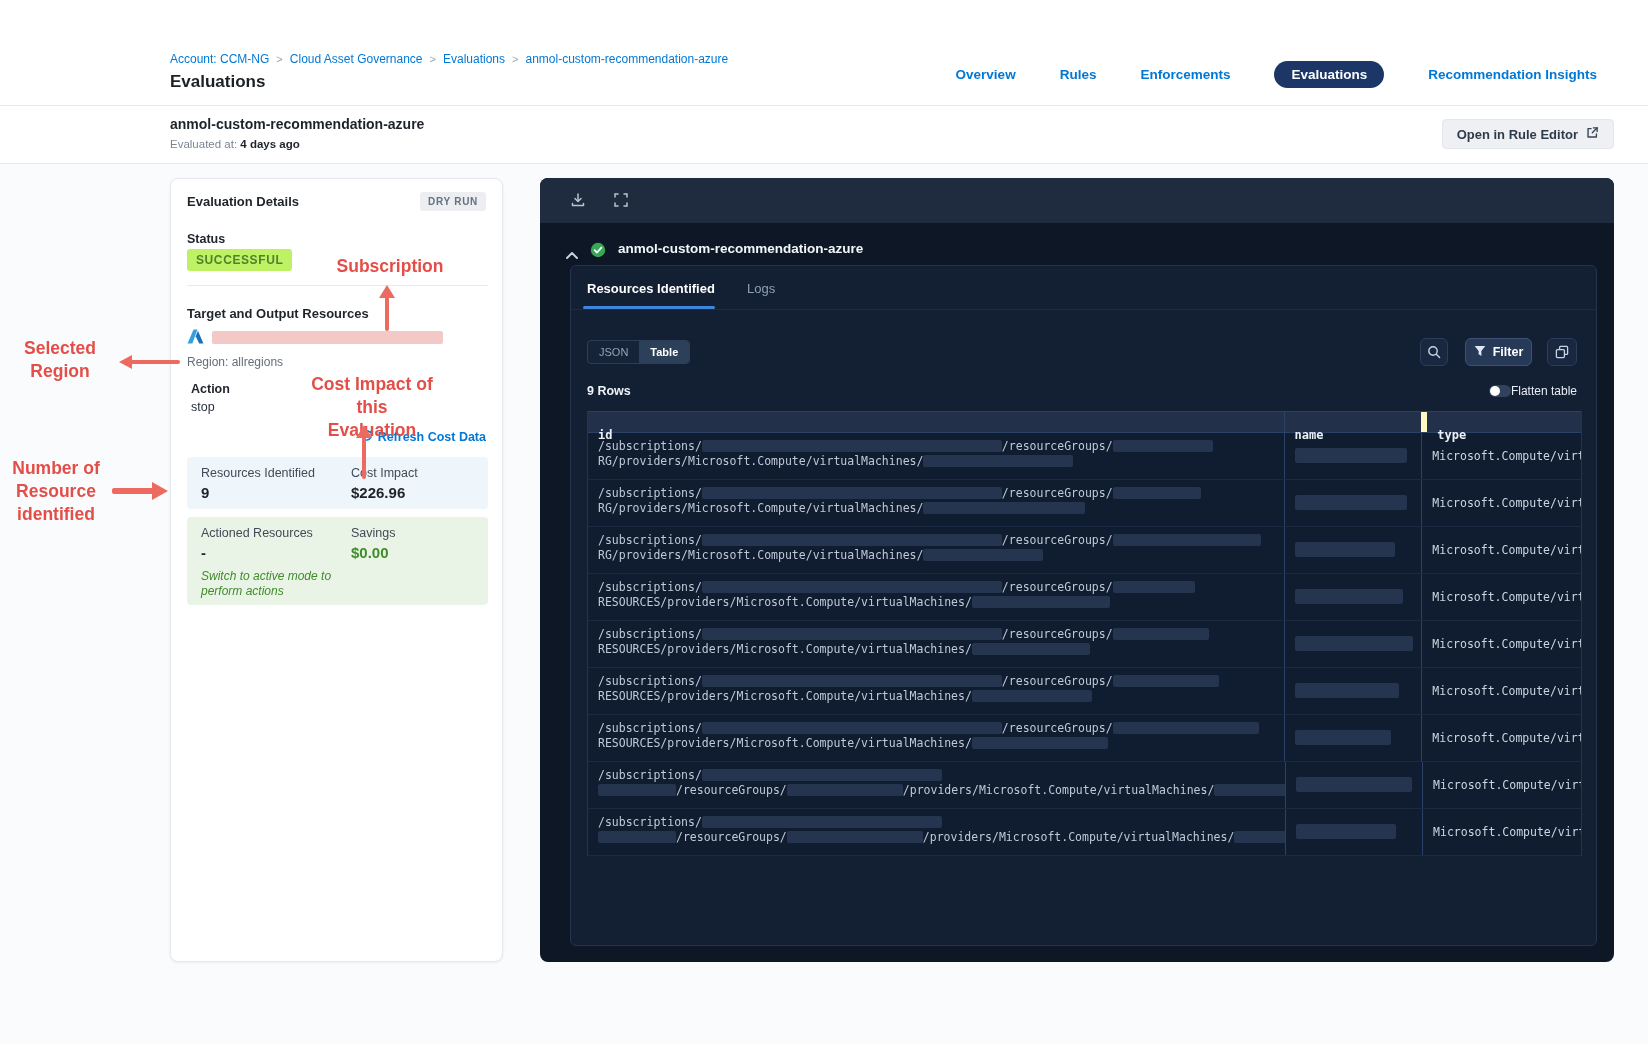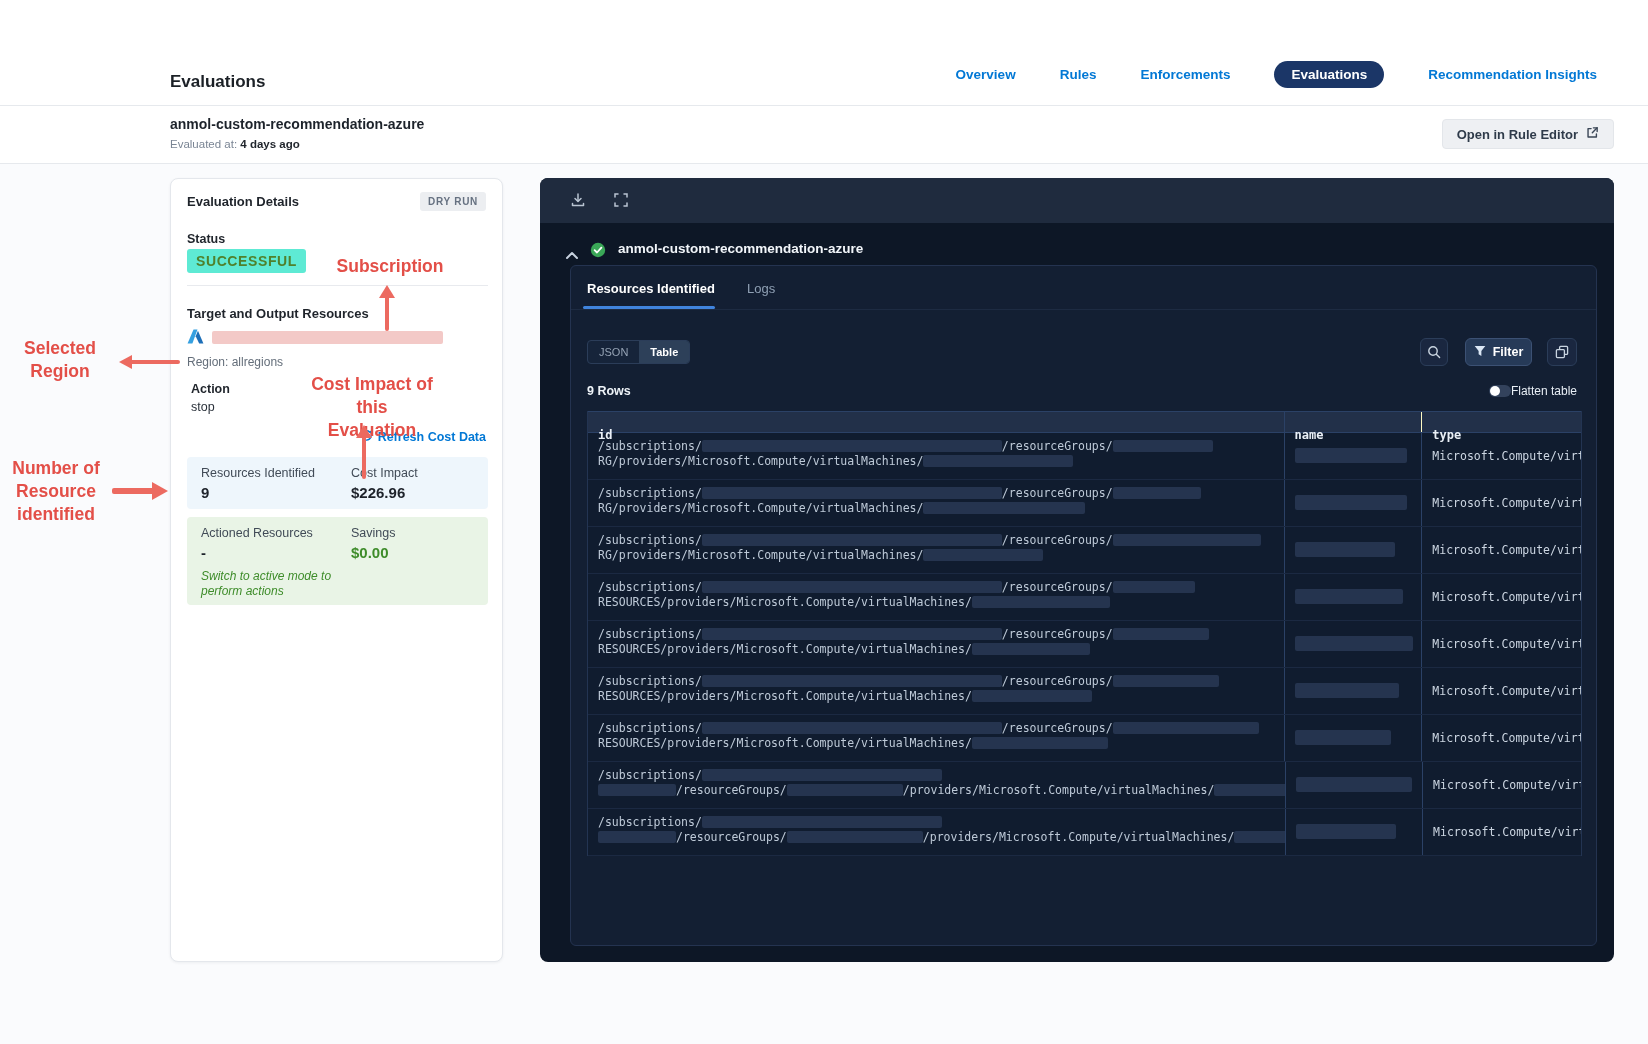--- a/index.html
+++ b/index.html
@@ -21,21 +21,21 @@
   .run-name { position:absolute; left:170px; top:116px; font-size:14px; font-weight:bold; color:#1d232b; }
   .evaluated { position:absolute; left:170px; top:138px; font-size:11.5px; color:#7a8594; }
   .evaluated b { color:#1f242b; }
   .rule-editor-btn { position:absolute; right:34px; top:119px; height:30px; background:#eef0f3; border:1px solid #e3e6ea; border-radius:4px; display:flex; align-items:center; gap:8px; padding:0 14px; font-size:13px; font-weight:bold; color:#2f3b4a; cursor:pointer; }
 
   
   .details-card { position:absolute; left:170px; top:178px; width:333px; height:784px; background:#fff; border:1px solid #e4e7ec; border-radius:8px; box-shadow:0 1px 3px rgba(20,30,50,.06);padding-left:20px; }
   .dc-title { position:absolute; left:16px; top:15px; font-size:13px; font-weight:bold; color:#1f242b; }
   .badge-dry { position:absolute; right:16px; top:13px; background:#eceef1; color:#667181; font-size:10px; font-weight:bold; letter-spacing:.7px; padding:4px 8px; border-radius:3px; }
   .dc-status-label { position:absolute; left:16px; top:53px; font-size:12.5px; font-weight:bold; color:#1f242b; }
-  .badge-success { position:absolute; left:16px; top:70px; background:#5eead4; color:#50812c; font-size:14px; font-weight:bold; letter-spacing:.6px; padding:4px 9px; border-radius:3px; }
+  .badge-success { position:absolute; left:16px; top:70px; background:#bef264; color:#50812c; font-size:12px; font-weight:bold; letter-spacing:.6px; padding:4px 9px; border-radius:3px; }
   .dc-div { position:absolute; left:16px; top:106px; width:301px; height:1px; background:#e8eaee; }
   .dc-target-label { position:absolute; left:16px; top:127px; font-size:13px; font-weight:bold; color:#1f242b; }
   .azure-ic { position:absolute; left:16px; top:149px; }
   .sub-redact { position:absolute; left:41px; top:152px; width:231px; height:13px; background:#f3c9c7; border-radius:2px; }
   .dc-region { position:absolute; left:16px; top:176px; font-size:12px; color:#646e7a; }
   .dc-action-label { position:absolute; left:20px; top:203px; font-size:12.5px; font-weight:bold; color:#1f242b; }
   .dc-action-value { position:absolute; left:20px; top:221px; font-size:12.5px; color:#2a313a; }
   .refresh-link { position:absolute; right:16px; top:250px; display:flex; align-items:center; gap:5px; font-size:12.5px; font-weight:bold; color:#0278d5; cursor:pointer; }
   .stat-box { position:absolute; left:16px; width:301px; border-radius:4px; }
   .stat-box.blue { top:278px; height:52px; background:#eef6fc; }
@@ -79,37 +79,40 @@
   .flatten-label { font-size:12px; color:#e8eef5; }
   .toggle { width:22px; height:12px; background:#33425c; border-radius:6px; position:relative; cursor:pointer; }
   .toggle .knob { position:absolute; left:1px; top:1px; width:10px; height:10px; background:#fff; border-radius:50%; }
 
   
   .rtable { position:absolute; left:16px; top:145px; width:995px; background:#101c2f; border-left:1px solid #233452; border-right:1px solid #233452; }
   .thead { display:flex; height:22px; background:#223049; border-top:1px solid #2b4166; border-bottom:1px solid #2b4166; }
   .mono { font-family:"DejaVu Sans Mono",monospace; }
   .hcell { font-family:"DejaVu Sans Mono",monospace; font-size:12px; font-weight:bold; color:#eaf0f7; padding:16px 0 0 10px; }
   .trow { display:flex; height:47px; border-bottom:1px solid #1b2942; }
-  .c-id { width:697px; } .c-name { width:138px; border-left:1px solid #2b4166; } .c-type { width:160px; border-left:1px solid #fef9c3; }
+  .c-id { width:697px; } .c-name { width:138px; border-left:1px solid #2b4166; } .c-type { width:160px; border-left:6px solid #fef9c3; }
   .cell-id { width:697px; padding:7px 0 0 10px; }
   .idline { height:13px; line-height:13px; font-size:11.5px; color:#becad8; white-space:nowrap; overflow:hidden; font-family:"DejaVu Sans Mono",monospace; }
   .idline + .idline { margin-top:2px; }
   .redact { display:inline-block; height:12px; background:#25344f; border-radius:2px; vertical-align:middle; margin-bottom:1px; }
   .cell-name { width:138px; border-left:1px solid #2b4166; display:flex; align-items:center; padding-left:10px; }
   .nredact { height:15px; }
   .cell-type { width:160px; border-left:1px solid #2b4166; display:flex; align-items:center; padding-left:10px; font-size:11.5px; color:#ccd6e2; white-space:nowrap; overflow:hidden; }
 </style>
 </head>
 <body>
 
 <div class="page">
   <div class="content-bg"></div>
   <div class="hdiv" style="top:105px;"></div>
   <div class="hdiv" style="top:163px;"></div>
 
+  <div class="breadcrumb">
+    <a>Account: CCM-NG</a><span class="sep">&gt;</span><a>Cloud Asset Governance</a><span class="sep">&gt;</span><a>Evaluations</a><span class="sep">&gt;</span><a>anmol-custom-recommendation-azure</a>
+  </div>
   <div class="page-title">Evaluations</div>
 
   <div class="nav">
     <span class="nav-item">Overview</span>
     <span class="nav-item">Rules</span>
     <span class="nav-item">Enforcements</span>
     <span class="nav-item active">Evaluations</span>
     <span class="nav-item">Recommendation Insights</span>
   </div>
 

